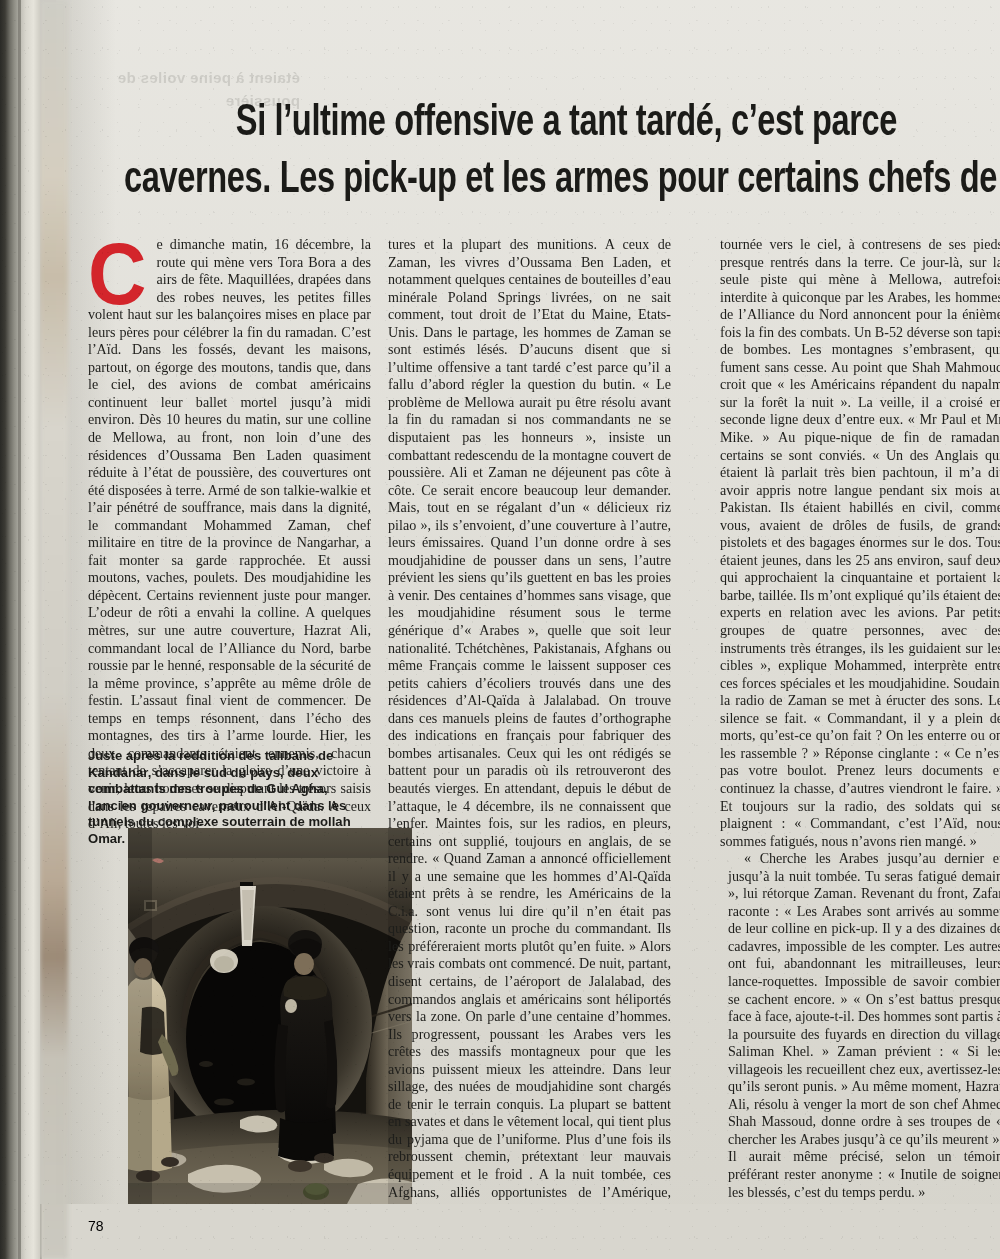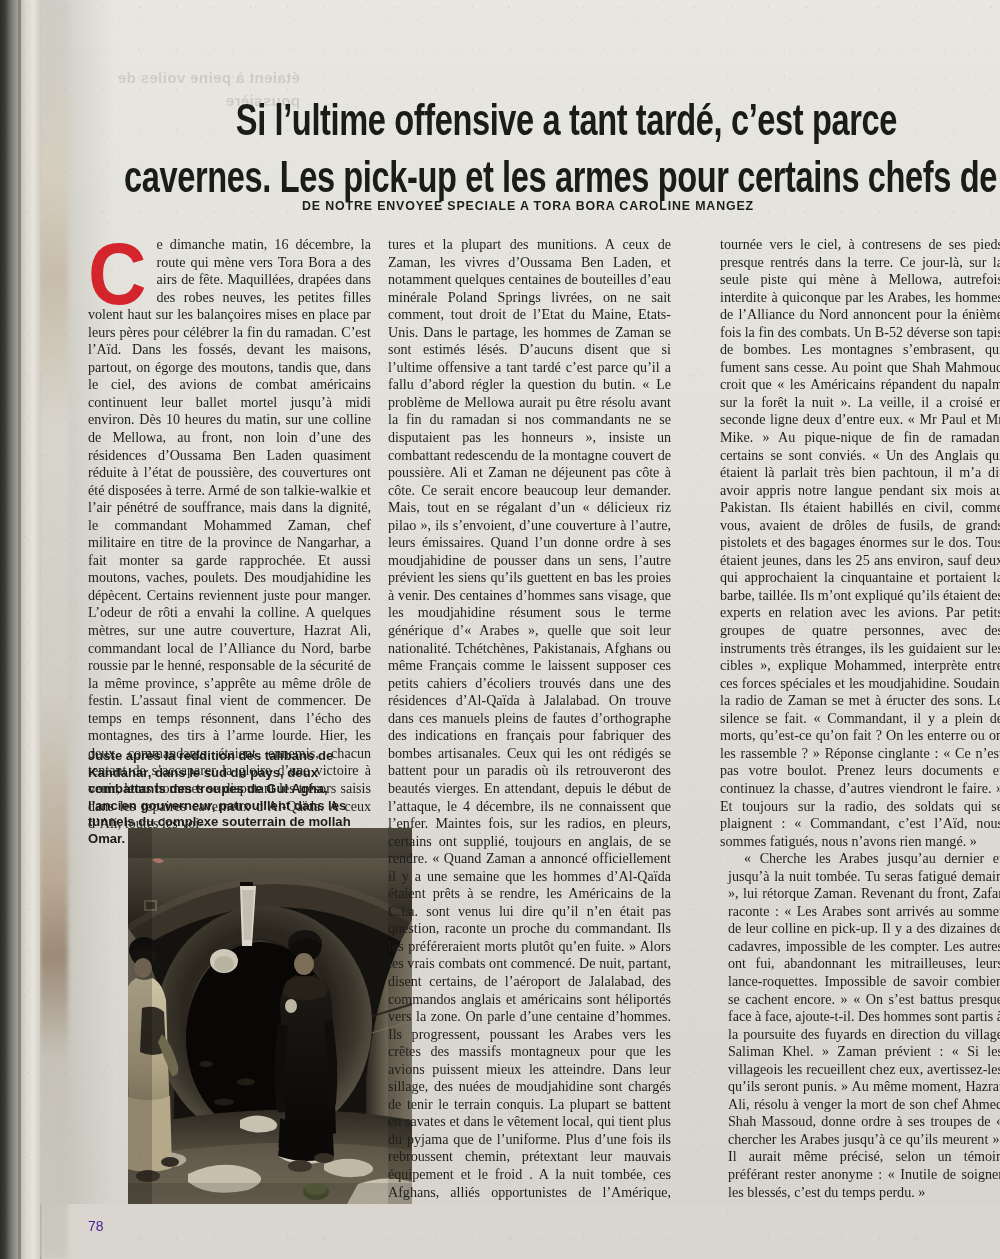--- a/index.html
+++ b/index.html
@@ -190,21 +190,21 @@
   }
   .photo svg { display: block; width: 100%; height: 100%; }
 
   
   .folio {
     position: absolute;
     left: 88px; top: 1218px;
     z-index: 7;
     font-family: "Liberation Sans", sans-serif;
     font-size: 14px;
-    color: #4c1d95;
+    color: #000000;
   }
   
   .bottom-band {
     position: absolute;
     left: 24px; top: 1204px;
     width: 976px; height: 55px;
     background: #d8d6ce;
     z-index: 5;
   }
   .bottom-band-edge {
@@ -234,21 +234,20 @@
     <div class="sheet-tone"></div>
   </div>
 
   <div class="ghost-text">étaient à peine voiles de poussière</div>
 
   <h1 class="headline">
     <span class="hl-line hl-1">Si l’ultime offensive a tant tardé, c’est parce</span>
     <span class="hl-line hl-2">cavernes. Les pick-up et les armes pour certains chefs de gu</span>
   </h1>
 
-  <div class="byline">DE NOTRE ENVOYEE SPECIALE A TORA BORA CAROLINE MANGEZ</div>
 
   <div class="col" id="col1">
     <p><span class="dropcap">C</span><span>e dimanche matin, 16 décembre, la route qui mène vers Tora Bora a des airs de fête. Maquillées, drapées dans des robes neuves, les petites filles volent haut sur les balançoires mises en place par leurs pères pour célébrer la fin du ramadan. C’est l’Aïd. Dans les fossés, devant les maisons, partout, on égorge des moutons, tandis que, dans le ciel, des avions de combat américains continuent leur ballet mortel jusqu’à midi environ. Dès 10 heures du matin, sur une colline de Mellowa, au front, non loin d’une des résidences d’Oussama Ben Laden quasiment réduite à l’état de poussière, des couvertures ont été disposées à terre. Armé de son talkie-walkie et l’air pénétré de souffrance, mais dans la dignité, le commandant Mohammed Zaman, chef militaire en titre de la province de Nangarhar, a fait monter sa garde rapprochée. Et aussi moutons, vaches, poulets. Des moudjahidine les dépècent. Certains reviennent juste pour manger. L’odeur de rôti a envahi la colline. A quelques mètres, sur une autre couverture, Hazrat Ali, commandant local de l’Alliance du Nord, barbe roussie par le henné, responsable de la sécurité de la même province, s’apprête au même drôle de festin. L’assaut final vient de commencer. De temps en temps résonnent, dans l’écho des montagnes, des tirs à l’arme lourde. Hier, les deux commandants étaient ennemis, chacun tentant de s’accaparer la gloire d’une victoire à venir, leurs hommes se disputant les trésors saisis dans les repaires caverneux d’Al-Qaïda. A ceux d’Ali, toutes les voi-</span></p>
   </div>
 
   <div class="caption">Juste après la reddition des talibans de Kandahar, dans le sud du pays, deux combattants des troupes de Gul Agha, l’ancien gouverneur, patrouillent dans les tunnels du complexe souterrain de mollah Omar.</div>
 
   <figure class="photo">
     <svg viewBox="0 0 284 385" preserveAspectRatio="xMidYMid slice">
       <defs>

